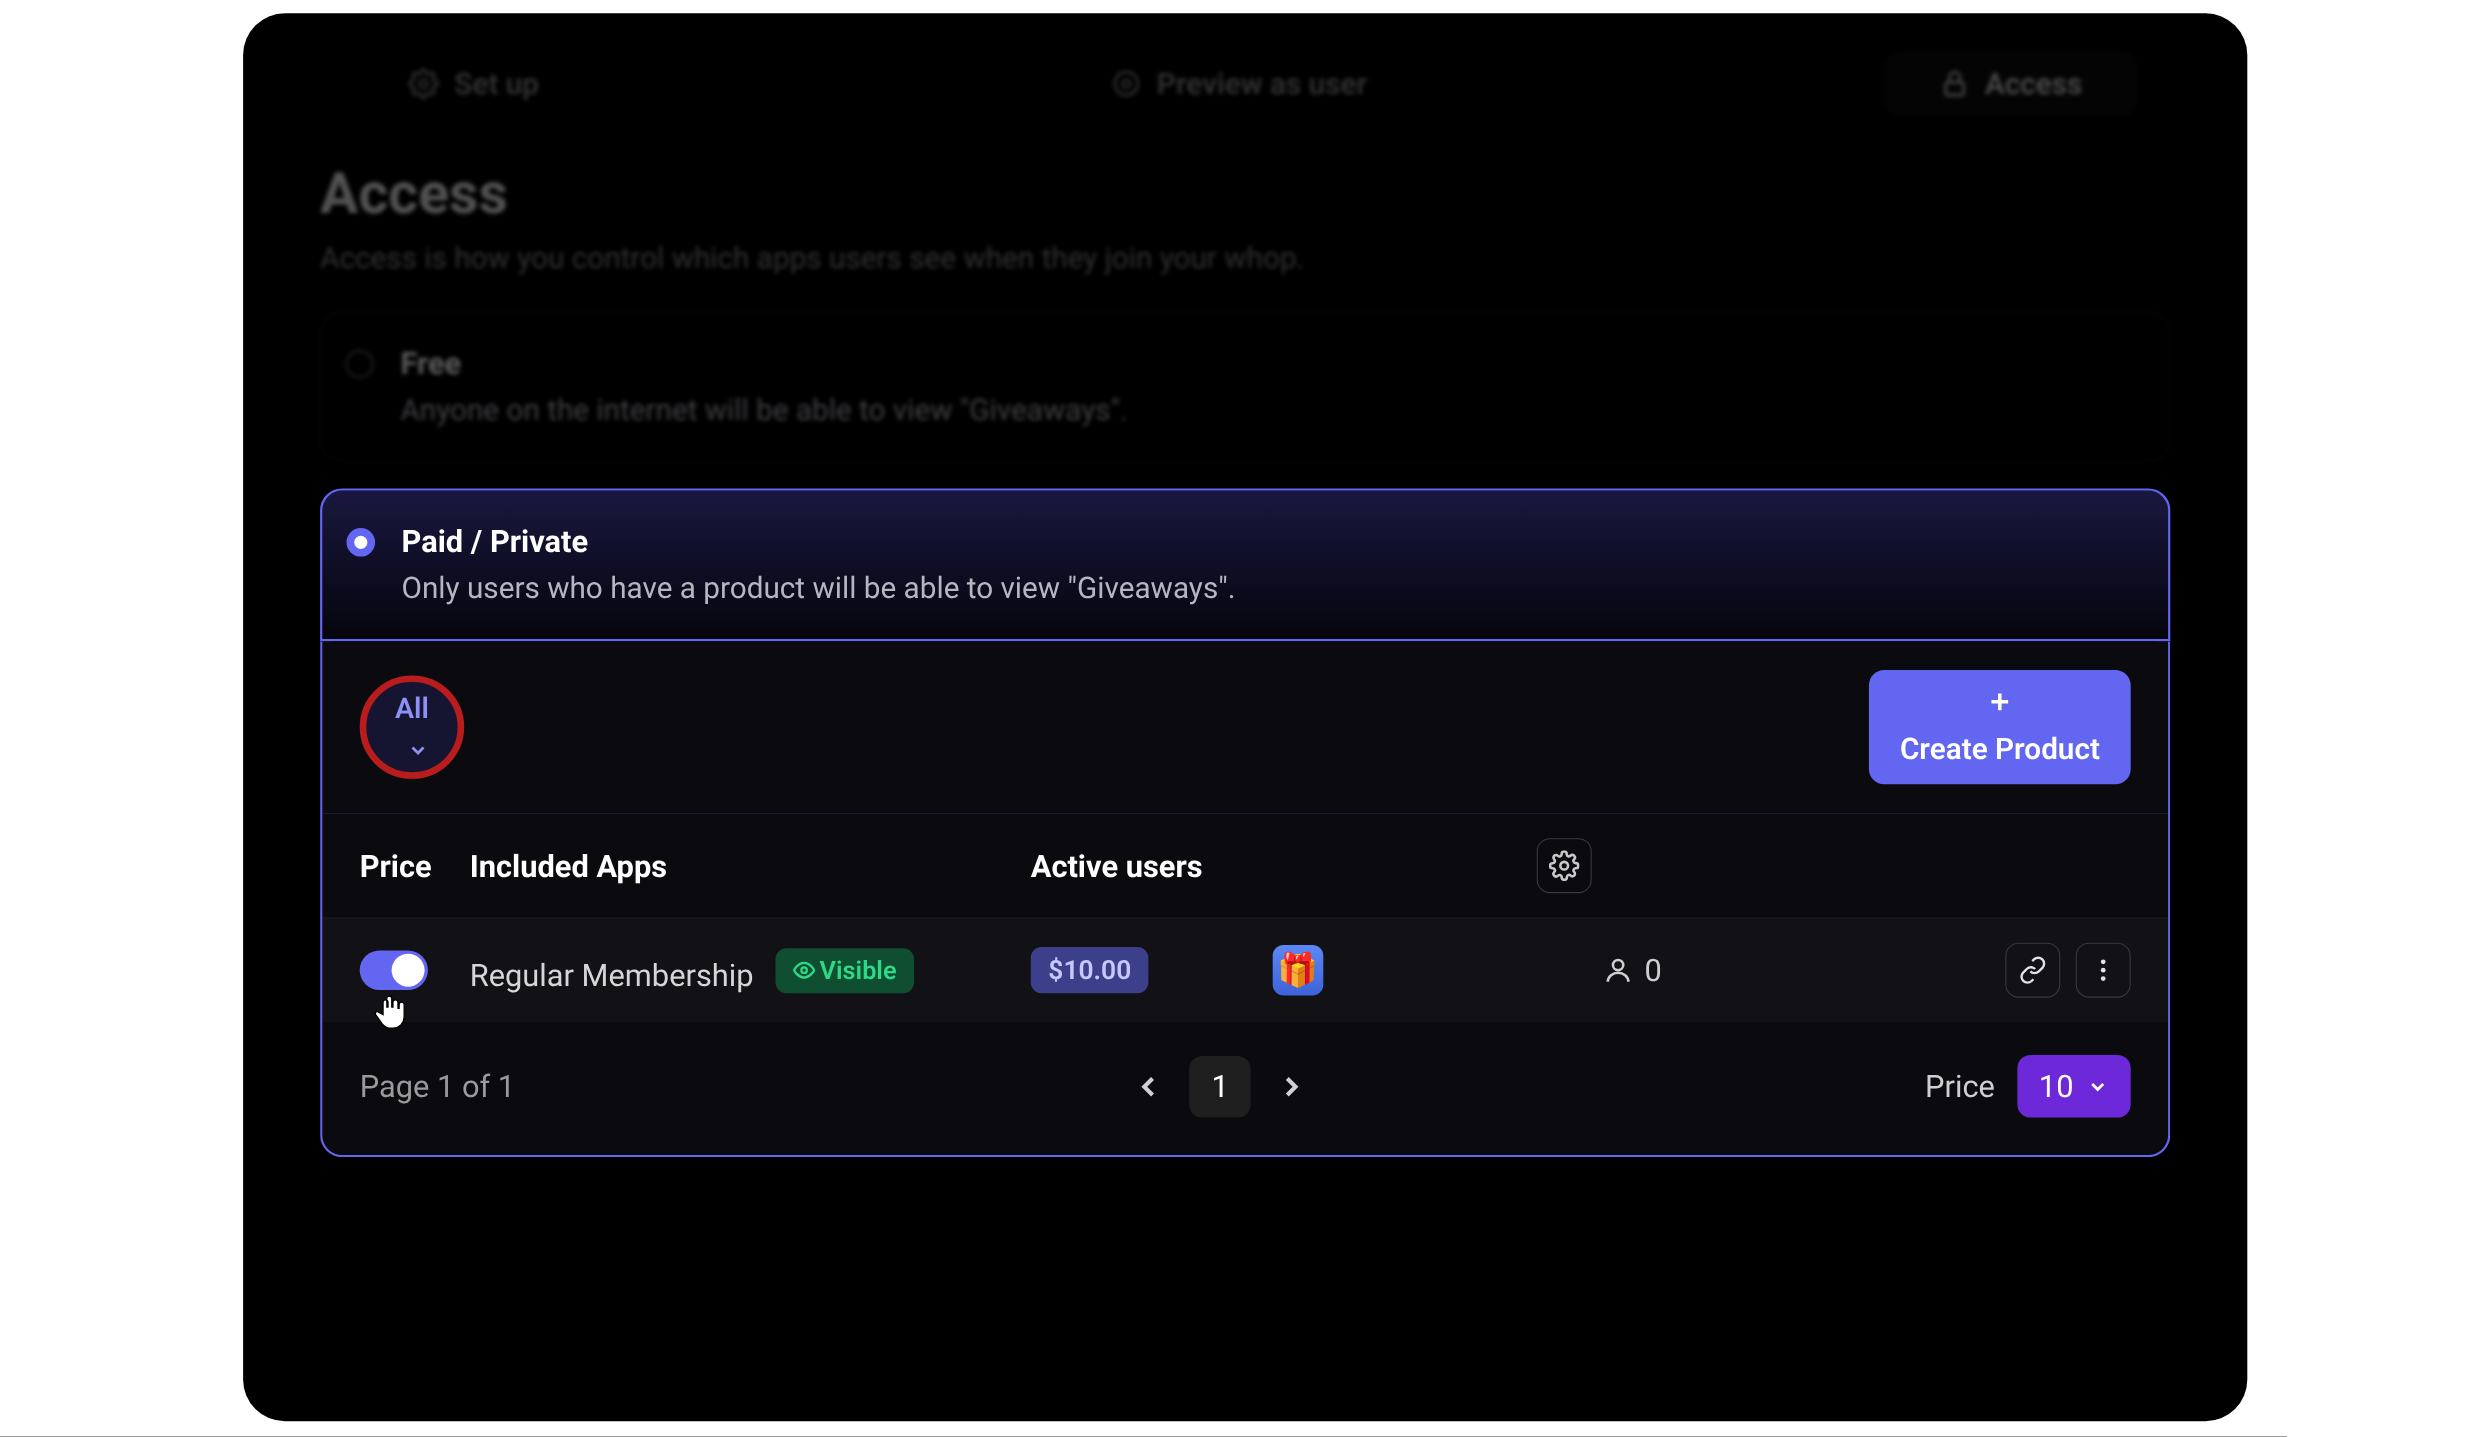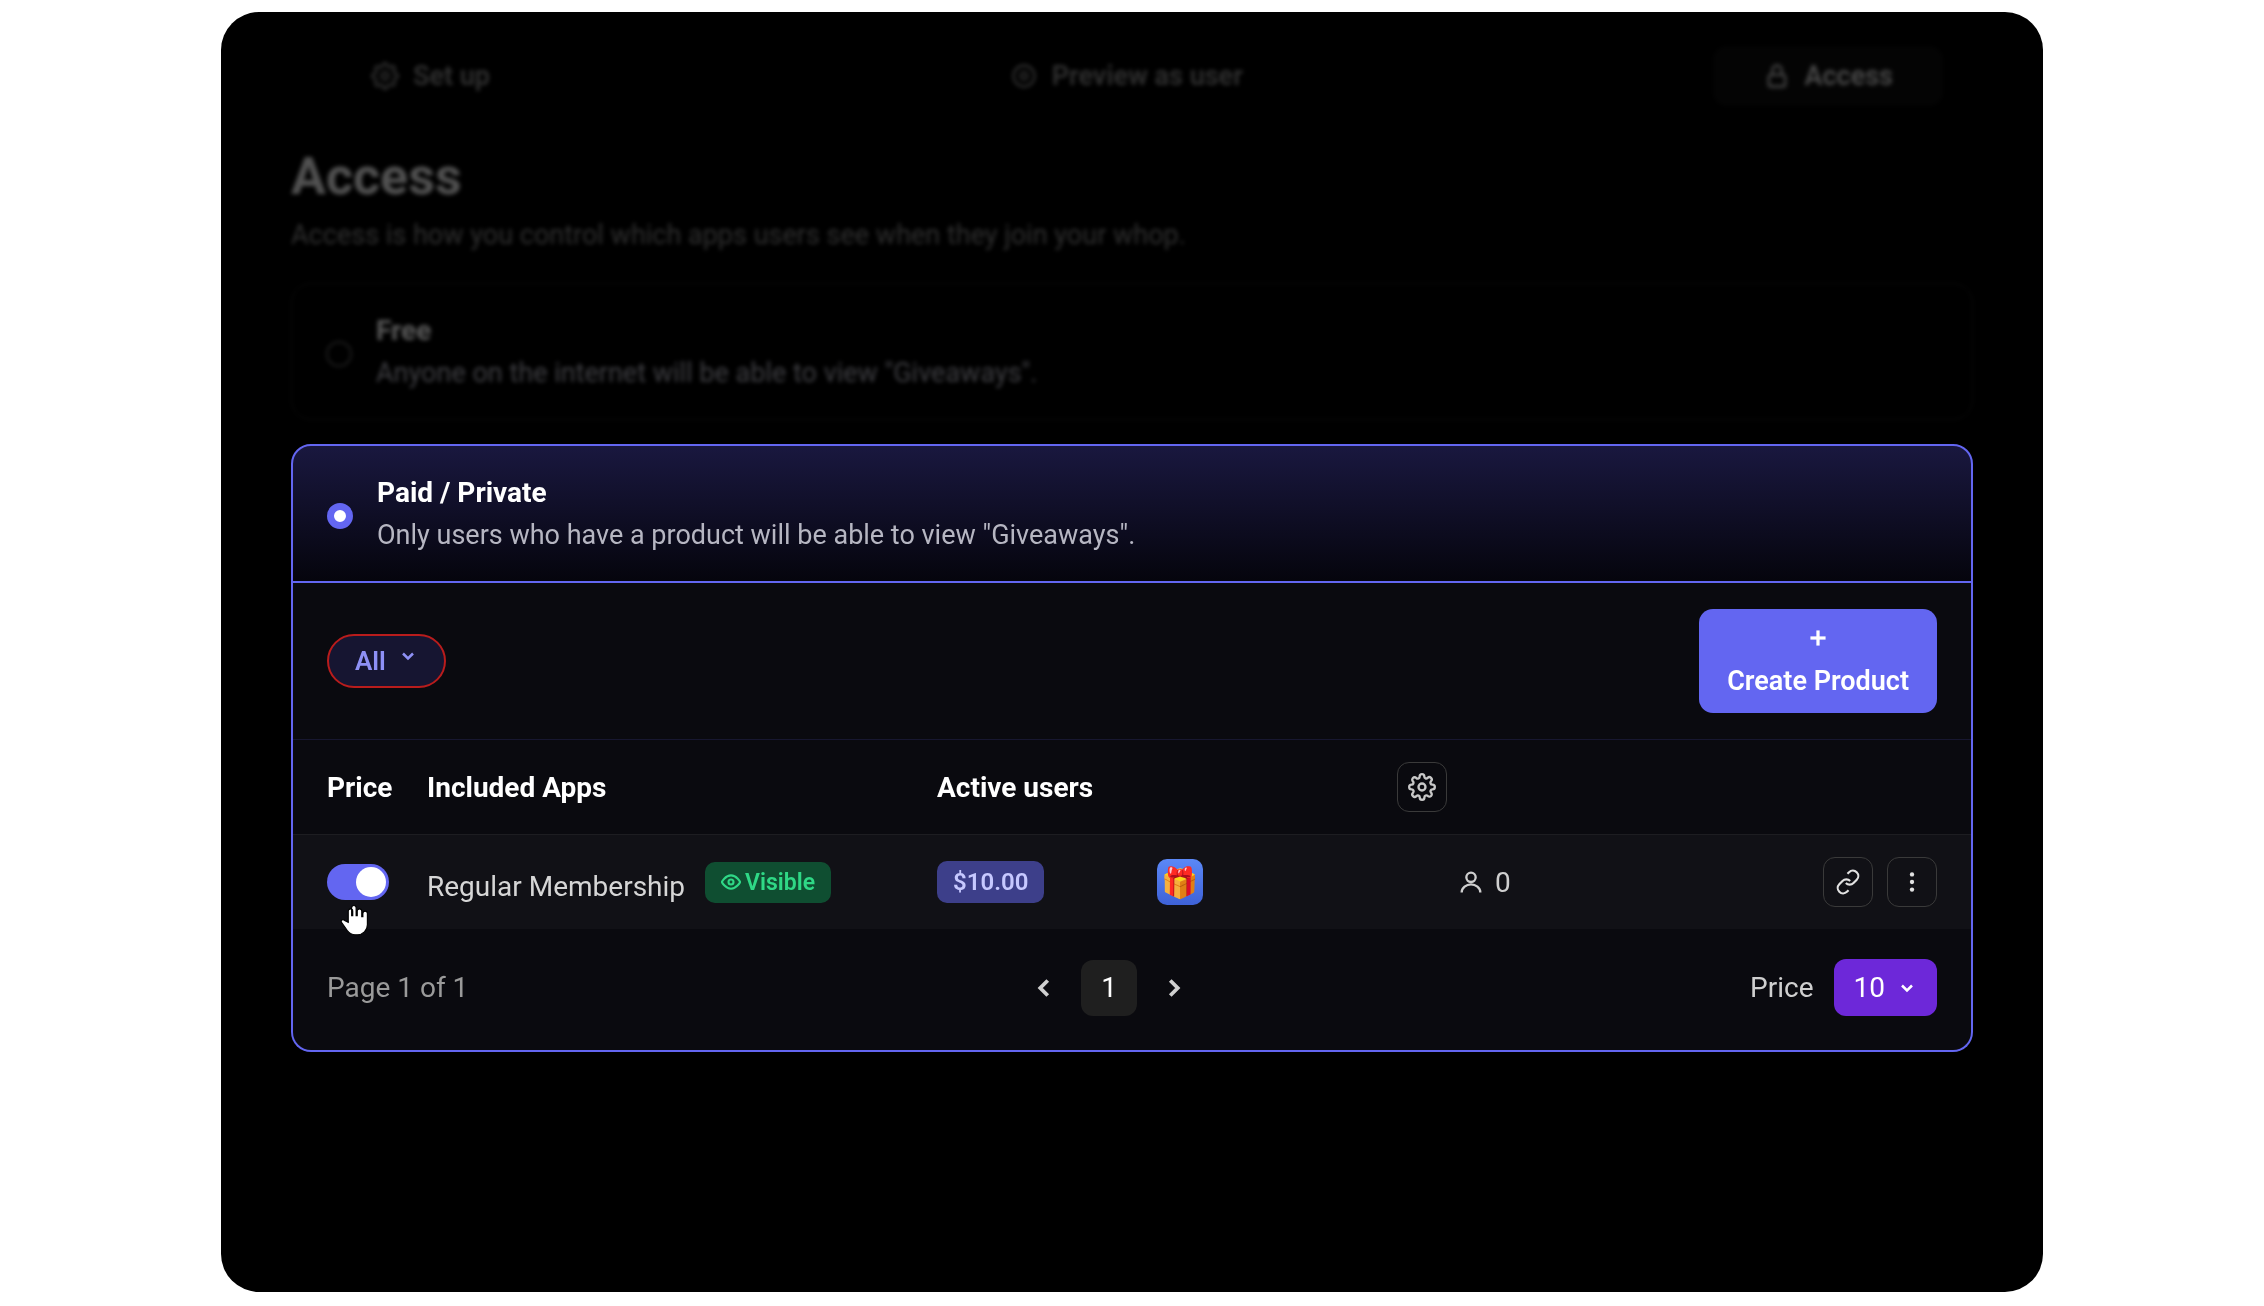--- a/index.html
+++ b/index.html
@@ -64,24 +64,24 @@
       font-weight: 700;
       margin-bottom: 12px;
     }
     .section-desc {
       color: #8b8b8b;
       font-size: 27px;
     }
     .option-card {
       border: 1px solid #2a2a2a;
       border-radius: 20px;
-      padding: 30px 34px;
+      padding: 30px 22px;
       margin-bottom: 24px;
       display: flex;
-      align-items: center;
+      align-items: flex-start;
       gap: 24px;
     }
     .option-card.dim {
       filter: blur(2px);
       opacity: 0.35;
     }
     .option-card.selected {
       border: 2px solid #6366f1;
       background: linear-gradient(180deg, rgba(60,56,150,0.42) 0%, rgba(26,24,64,0.2) 100%);
       border-bottom-left-radius: 0;
@@ -118,29 +118,30 @@
     }
     .panel-toolbar {
       display: flex;
       align-items: center;
       justify-content: space-between;
       padding: 26px 34px;
       border-bottom: 1px solid rgba(99,102,241,0.15);
     }
     .filter-pill {
       display: inline-flex;
-      align-items: flex-start;
+      align-items: flex-end;
       gap: 12px;
       color: #8e90f5;
-      border: 2px solid #b91c1c;
+      border: 6px solid #b91c1c;
       background: rgba(60,56,150,0.25);
       padding: 10px 26px;
       border-radius: 999px;
       font-size: 26px;
       font-weight: 600;
+      flex-direction: column;
     }
     .create-btn {
       display: inline-flex;
       align-items: center;
       gap: 14px;
       background: #6366f1;
       color: #fff;
       padding: 16px 28px;
       border-radius: 14px;
       font-size: 27px;

